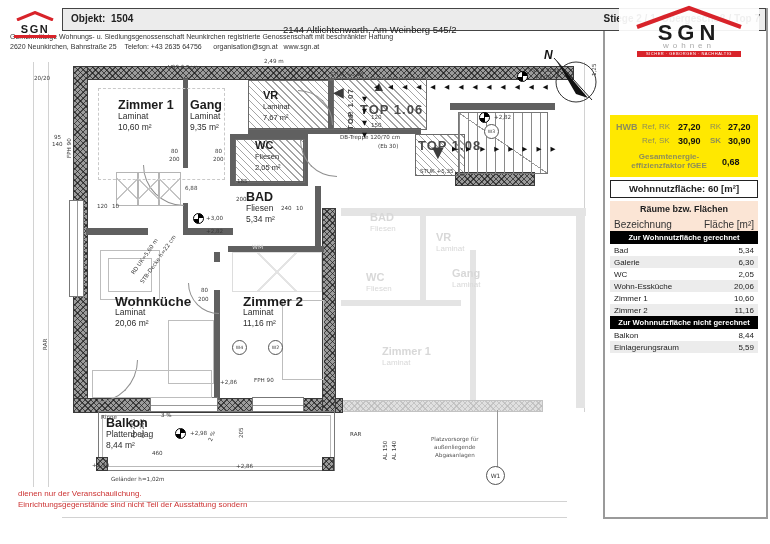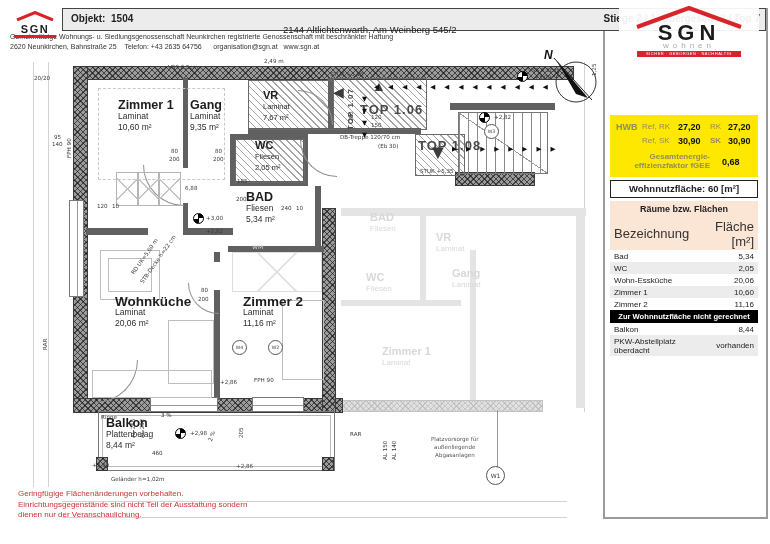--- a/index.html
+++ b/index.html
@@ -27,21 +27,21 @@
   #energy{left:610px;top:115px;width:148px;height:62px;background:#ffe800;z-index:2;font-size:8px;}
   #energy .row{position:absolute;left:0;width:100%;}
   .elab{color:#8e8e5a;font-weight:bold;}
   .egray{color:#8e8e5a;}
   .eval{font-weight:bold;color:#111;}
   #area-bar{left:610px;top:180px;width:146px;height:16px;border:1.2px solid #222;background:#fff;
             font-size:9.5px;font-weight:bold;text-align:center;line-height:16px;z-index:2;}
   #room-table{left:610px;top:201px;width:148px;z-index:2;border-collapse:collapse;font-size:8px;}
   #room-table td{padding:1.5px 4px;}
   #room-table .title td{background:#fbe5d5;font-weight:bold;font-size:9px;text-align:center;padding:3px 16px;}
-  #room-table .colhdr td{background:#fbe5d5;font-size:13px;color:#333;}
+  #room-table .colhdr td{background:#fbe5d5;font-size:10px;color:#333;}
   #room-table .band td{background:#000;color:#fff;font-weight:bold;font-size:7.6px;text-align:center;padding:2px 0;}
   #room-table tr.r:nth-child(even) td{background:#ececec;}
   #room-table td.v{text-align:right;}
   
   .xhatch{position:absolute;background-color:#9b9b9b;border:1px solid #3a3a3a;
     background-image:repeating-linear-gradient(45deg,rgba(20,20,20,.65) 0 1px,transparent 1px 4px),
                      repeating-linear-gradient(135deg,rgba(20,20,20,.65) 0 1px,transparent 1px 4px);}
   .wall{position:absolute;background:#606060;}
   .gwall{position:absolute;background:#e4e4e4;}
   .hatchroom{position:absolute;border:1px solid #6a6a6a;
@@ -143,41 +143,48 @@
       <span class="egray" style="position:absolute;left:100px;">RK</span>
       <span class="eval" style="position:absolute;left:118px;font-size:9px;">27,20</span>
     </div>
     <div class="row" style="top:21px;">
       <span class="egray" style="position:absolute;left:32px;">Ref, SK</span>
       <span class="eval" style="position:absolute;left:68px;font-size:9px;">30,90</span>
       <span class="egray" style="position:absolute;left:100px;font-weight:bold;">SK</span>
       <span class="eval" style="position:absolute;left:118px;font-size:9px;">30,90</span>
     </div>
     <div class="row" style="top:37px;">
-      <span class="egray" style="position:absolute;left:18px;width:82px;text-align:right;font-weight:bold;line-height:9px;">Gesamtenergie-effizienzfaktor fGEE</span>
+      <span class="egray" style="position:absolute;left:18px;width:82px;text-align:center;font-weight:bold;line-height:9px;">Gesamtenergie-effizienzfaktor fGEE</span>
       <span class="eval" style="position:absolute;left:112px;top:5px;font-size:9px;">0,68</span>
     </div>
   </div>
 
   <div class="abs" id="area-bar">Wohnnutzfläche: 60 [m²]</div>
 
   <table class="abs" id="room-table">
     <tbody>
         <tr class="title">
           <td colspan="2">Räume bzw. Flächen</td>
         </tr>
     <tr class="colhdr">
       <td>Bezeichnung</td>
       <td class="v">Fläche [m²]</td>
     </tr>
+    <tr class="band">
+          <td colspan="2">Zur Wohnnutzfläche gerechnet</td>
+        </tr>
     </tbody>
       <tbody id="tb1">
         <tr class="r">
           <td>Bad</td>
           <td class="v">5,34</td>
+        </tr>
+        <tr class="r">
+          <td>Galerie</td>
+          <td class="v">6,30</td>
         </tr>
         <tr class="r">
           <td>WC</td>
           <td class="v">2,05</td>
         </tr>
         <tr class="r">
           <td>Wohn-Essküche</td>
           <td class="v">20,06</td>
         </tr>
         <tr class="r">
@@ -193,22 +200,22 @@
         <tr class="band">
           <td colspan="2">Zur Wohnnutzfläche nicht gerechnet</td>
         </tr>
     </tbody>
       <tbody id="tb2">
         <tr class="r">
           <td>Balkon</td>
           <td class="v">8,44</td>
         </tr>
         <tr class="r">
-          <td>PKW-Abstellplatz überdacht</td>
-          <td class="v">vorhanden</td>
+          <td>Einlagerungsraum</td>
+          <td class="v">5,59</td>
         </tr>
       </tbody>
   </table>
 
   <div>
 
     <div class="dimline" style="left:33px;top:62px;width:1px;height:425px;"></div>
     <div class="dimline" style="left:48px;top:62px;width:1px;height:425px;"></div>
     <div class="dimline" style="left:62px;top:501px;width:505px;height:1px;"></div>
     <div class="dimline" style="left:62px;top:517px;width:505px;height:1px;"></div>
@@ -420,18 +427,17 @@
         <span class="ann route" style="left: 374px; top: 84px;">◀ ◀ ◀ ◀ ◀ ◀ ◀ ◀ ◀ ◀ ◀ ◀ ◀</span>
         <span class="ann route" style="left: 362px; top: 96px;">▼</span>
         <span class="ann route" style="left: 362px; top: 108px;">▼</span>
         <span class="ann route" style="left: 362px; top: 120px;">▼</span>
         <span class="ann route" style="left: 362px; top: 132px;">▼</span>
         <span class="ann route" style="left: 452px; top: 146px;">▶ ▶ ▶ ▶ ▶ ▶ ▶ ▶</span>
       </div>
   </div>
 
   <div class="abs" id="disclaimer">
-    <div>Geringfügige Flächenänderungen vorbehalten.</div>
+    <div>dienen nur der Veranschaulichung.</div>
     <div>Einrichtungsgegenstände sind nicht Teil der Ausstattung sondern</div>
-    <div>dienen nur der Veranschaulichung.</div>
   </div>
 
 </div>
 
 </body></html>

